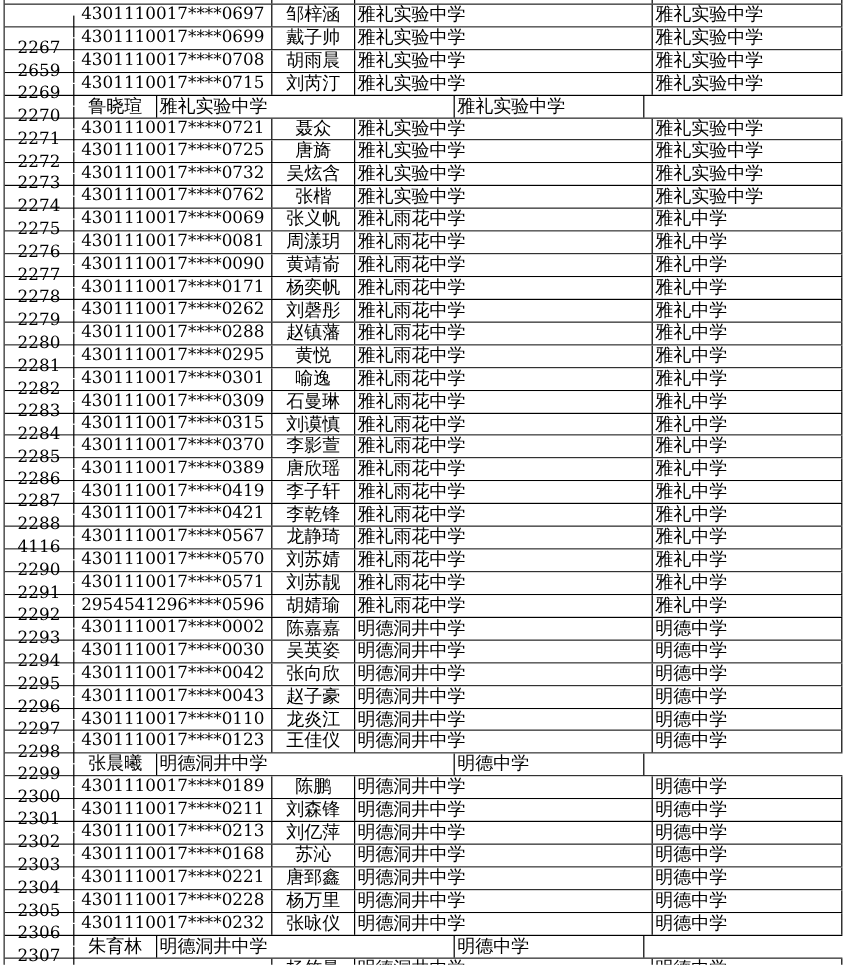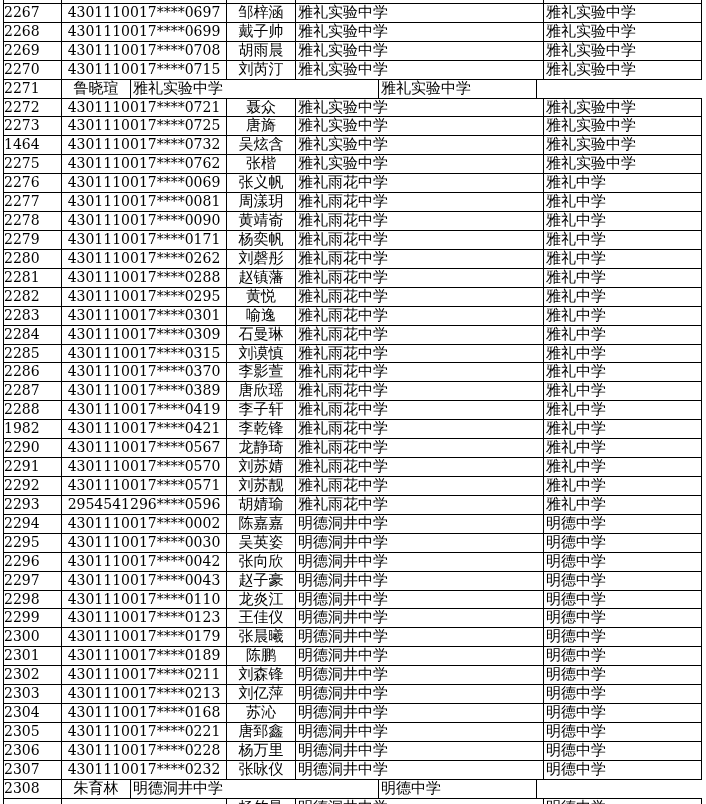--- a/index.html
+++ b/index.html
@@ -37,21 +37,21 @@
   }
   .c {
     box-sizing: border-box;
     border-right: 1px solid #000;
     overflow: hidden;
     white-space: nowrap;
     font-size: 15px;
     line-height: 17.9px;
     height: 100%;
   }
-  .c1 { width: 58px;  text-align: left; font-size: 14px; }
+  .c1 { width: 58px;  text-align: center; font-size: 14px; margin-top: 28px; }
   .c2 { width: 165px; text-align: center; font-size: 14px; letter-spacing: 0px; }
   .c3 { width: 69px;  text-align: center; }
   .c4 { width: 248px; padding-left: 2px; }
   .c5 { width: 158px; padding-left: 2px; }
 </style>
 </head>
 <body>
 
 <div class="viewport">
   <div class="sheet">
@@ -63,21 +63,21 @@
         <div class="c c5"></div>
       </div>
       <div class="row">
         <div class="c c1">2267</div>
         <div class="c c2">4301110017****0697</div>
         <div class="c c3">邹梓涵</div>
         <div class="c c4">雅礼实验中学</div>
         <div class="c c5">雅礼实验中学</div>
       </div>
       <div class="row">
-        <div class="c c1">2268</div>
+        <div class="c c1">2659</div>
         <div class="c c2">4301110017****0699</div>
         <div class="c c3">戴子帅</div>
         <div class="c c4">雅礼实验中学</div>
         <div class="c c5">雅礼实验中学</div>
       </div>
       <div class="row">
         <div class="c c1">2269</div>
         <div class="c c2">4301110017****0708</div>
         <div class="c c3">胡雨晨</div>
         <div class="c c4">雅礼实验中学</div>
@@ -104,21 +104,21 @@
         <div class="c c5">雅礼实验中学</div>
       </div>
       <div class="row">
         <div class="c c1">2273</div>
         <div class="c c2">4301110017****0725</div>
         <div class="c c3">唐旖</div>
         <div class="c c4">雅礼实验中学</div>
         <div class="c c5">雅礼实验中学</div>
       </div>
       <div class="row">
-        <div class="c c1">1464</div>
+        <div class="c c1">2274</div>
         <div class="c c2">4301110017****0732</div>
         <div class="c c3">吴炫含</div>
         <div class="c c4">雅礼实验中学</div>
         <div class="c c5">雅礼实验中学</div>
       </div>
       <div class="row">
         <div class="c c1">2275</div>
         <div class="c c2">4301110017****0762</div>
         <div class="c c3">张楷</div>
         <div class="c c4">雅礼实验中学</div>
@@ -209,21 +209,21 @@
         <div class="c c5">雅礼中学</div>
       </div>
       <div class="row">
         <div class="c c1">2288</div>
         <div class="c c2">4301110017****0419</div>
         <div class="c c3">李子轩</div>
         <div class="c c4">雅礼雨花中学</div>
         <div class="c c5">雅礼中学</div>
       </div>
       <div class="row">
-        <div class="c c1">1982</div>
+        <div class="c c1">4116</div>
         <div class="c c2">4301110017****0421</div>
         <div class="c c3">李乾锋</div>
         <div class="c c4">雅礼雨花中学</div>
         <div class="c c5">雅礼中学</div>
       </div>
       <div class="row">
         <div class="c c1">2290</div>
         <div class="c c2">4301110017****0567</div>
         <div class="c c3">龙静琦</div>
         <div class="c c4">雅礼雨花中学</div>
@@ -287,21 +287,20 @@
       </div>
       <div class="row">
         <div class="c c1">2299</div>
         <div class="c c2">4301110017****0123</div>
         <div class="c c3">王佳仪</div>
         <div class="c c4">明德洞井中学</div>
         <div class="c c5">明德中学</div>
       </div>
       <div class="row">
         <div class="c c1">2300</div>
-        <div class="c c2">4301110017****0179</div>
         <div class="c c3">张晨曦</div>
         <div class="c c4">明德洞井中学</div>
         <div class="c c5">明德中学</div>
       </div>
       <div class="row">
         <div class="c c1">2301</div>
         <div class="c c2">4301110017****0189</div>
         <div class="c c3">陈鹏</div>
         <div class="c c4">明德洞井中学</div>
         <div class="c c5">明德中学</div>

